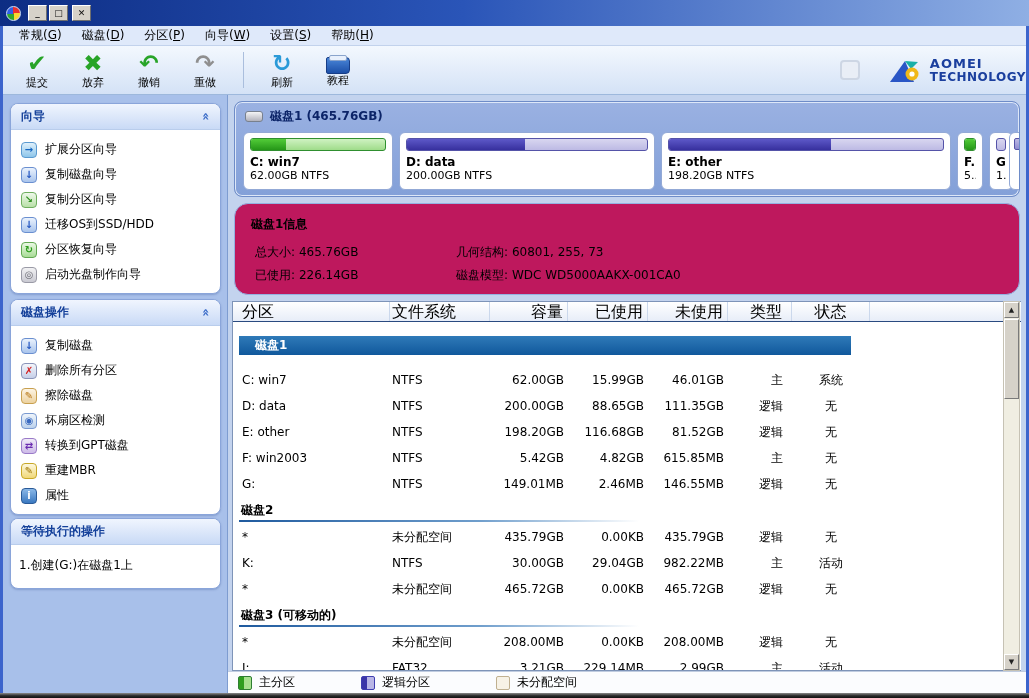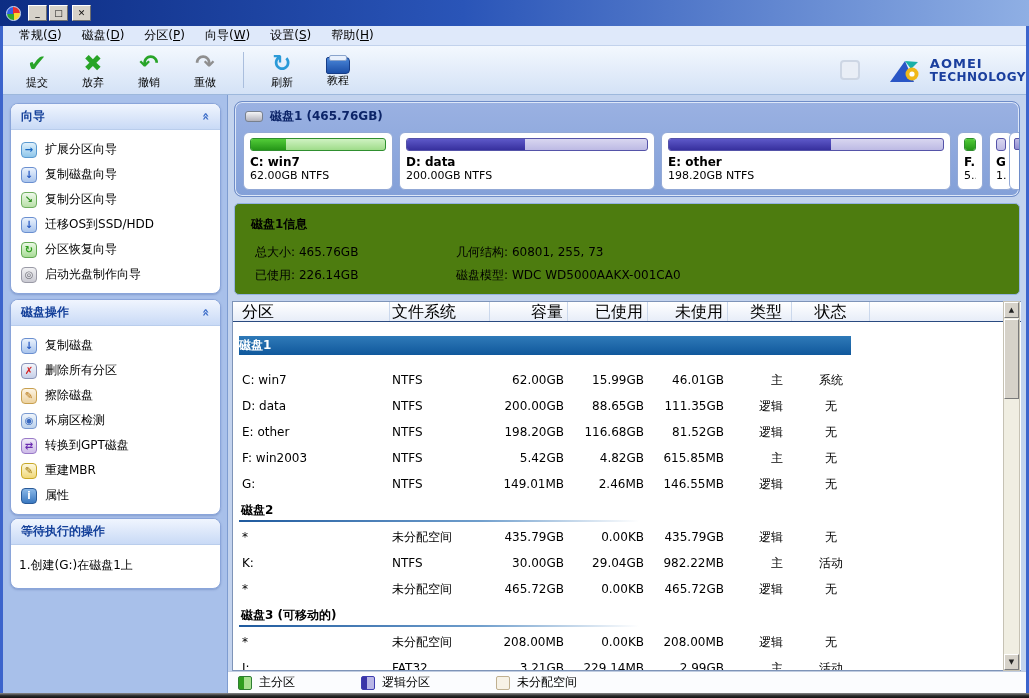--- a/index.html
+++ b/index.html
@@ -92,21 +92,21 @@
   .part-bar.logical .used { background:linear-gradient(#5d58c8,#37309e); }
   .part-name { font-weight:bold; font-size:12px; margin-top:4px; white-space:nowrap; overflow:hidden; }
   .part-size { font-size:11px; white-space:nowrap; overflow:hidden; }
   .part-sliver { position:absolute; right:-6px; top:30px; width:16px; height:58px;
     background:#fff; border:1px solid #93a9d6; border-radius:6px; padding:5px 4px; }
   .part-sliver .mini { width:12px; height:12px; border:1px solid #5553a8;
     background:linear-gradient(#bdbae4,#8f8cd0); border-radius:2px; }
 
   
   .disk-info { position:absolute; left:6px; top:108px; width:786px; height:92px;
-    background:#4d7c0f; border:1px solid #94b2e2; border-radius:5px; padding:12px 0 0 16px; }
+    background:#be185d; border:1px solid #94b2e2; border-radius:14px; padding:12px 0 0 16px; }
   .di-title { font-weight:bold; font-size:12px; margin-bottom:8px; }
   .di-cols { display:flex; }
   .di-col { line-height:23px; }
   .di-col.left { width:205px; padding-left:4px; }
   .di-row span { font-size:12px; }
 
   
   .ptable { position:absolute; left:4px; top:206px; width:789px; height:370px;
     background:#fff; border:1px solid #7e94b8; border-right:none; overflow:hidden; }
   .thead { display:flex; height:20px; background:linear-gradient(#ffffff,#e7edf8);
@@ -119,21 +119,21 @@
   .c2 { width:78px; justify-content:flex-end; text-align:right; padding-right:4px; }
   .c3 { width:80px; justify-content:flex-end; text-align:right; padding-right:4px; }
   .c4 { width:80px; justify-content:flex-end; text-align:right; padding-right:4px; }
   .c5 { width:64px; justify-content:flex-end; text-align:right; padding-right:9px; }
   .c6 { width:78px; justify-content:center; text-align:center; }
   .hc.cfill { flex:1; border-right:none; }
   .tbody { padding-top:14px; }
   .group-header { height:19px; margin-left:6px; width:612px; display:flex; align-items:center;
     font-weight:bold; font-size:12px; cursor:default; }
   .group-header.selected { background:linear-gradient(#2f7ab8,#10589c); color:#fff;
-    padding-left:0; margin-bottom:12px; }
+    padding-left:16px; margin-bottom:12px; }
   .group-header.plainhd { margin-top:4px; padding-left:2px; }
   .gh-line { height:2px; width:400px; margin:0 0 2px 6px;
     background:linear-gradient(to right,#1f5a9e,#6f9ecc 60%,rgba(255,255,255,0)); }
   .trow { display:flex; height:26px; align-items:center; cursor:default; }
   .trow .tc { display:flex; align-items:center; height:100%; font-size:12px; }
 
   
   .vscroll { position:absolute; left:775px; top:206px; width:17px; height:370px;
     background:#f0eee2; border:1px solid #c6c2b4; }
   .sb-btn { position:absolute; left:0px; width:15px; height:16px; background:#d6d2c9;

